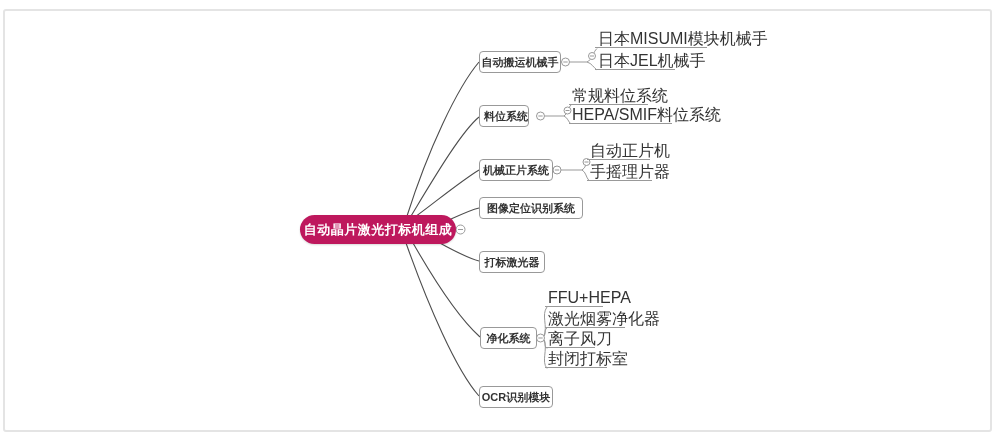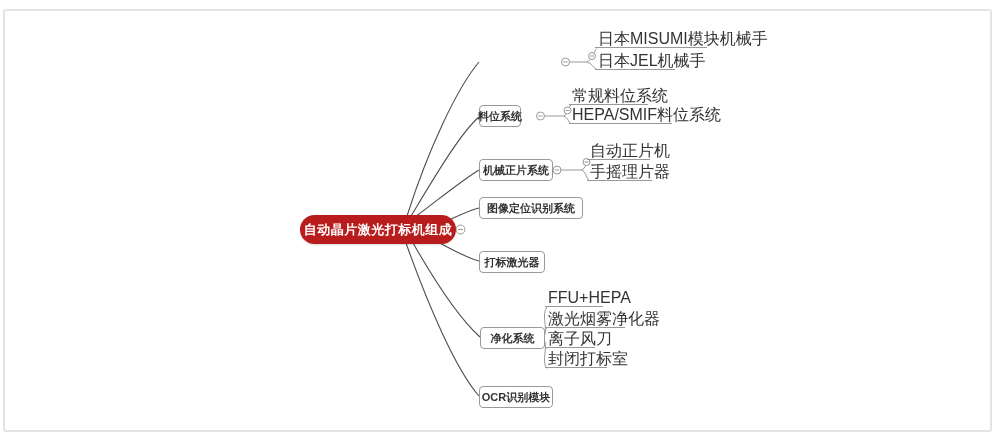--- a/index.html
+++ b/index.html
@@ -96,37 +96,40 @@
         <circle cx="586.5" cy="162" r="3.5" fill="#fff" stroke="#999"></circle>
         <line x1="584.5" y1="162" x2="588.5" y2="162" stroke="#999"></line>
       </g>
       <g>
         <circle cx="540.5" cy="338" r="4" fill="#fff" stroke="#999"></circle>
         <line x1="538.3" y1="338" x2="542.7" y2="338" stroke="#999"></line>
       </g>
     </g>
   </svg>
 
-  <div class="node root-pill" style="left:300px; top:215px; background:#b91c1c;">
+  <div class="node root-pill" style="left:300px; top:215px; background:#be185d;">
     <span>自动晶片激光打标机组成</span>
   </div>
 
-  <div class="node branch-box" style="left:479px; top:105px; width:42px;">
+  <div class="node branch-box" style="left:479px; top:51px; width:82px;">
+    <span>自动搬运机械手</span>
+  </div>
+  <div class="node branch-box" style="left:479px; top:105px; width:50px;justify-content:flex-end;">
     <span>料位系统</span>
   </div>
   <div class="node branch-box" style="left:479px; top:159px; width:74px;">
     <span>机械正片系统</span>
   </div>
   <div class="node branch-box" style="left:479px; top:197px; width:104px;">
     <span>图像定位识别系统</span>
   </div>
   <div class="node branch-box" style="left:479px; top:251px; width:66px;">
     <span>打标激光器</span>
   </div>
-  <div class="node branch-box" style="left:480px; top:327px; width:65px;">
+  <div class="node branch-box" style="left:480px; top:327px; width:57px;">
     <span>净化系统</span>
   </div>
   <div class="node branch-box" style="left:479px; top:386px; width:74px;">
     <span>OCR识别模块</span>
   </div>
 
   <div class="node leaf" style="left:595px; top:31px;  width:112px;">日本MISUMI模块机械手</div>
   <div class="node leaf" style="left:595px; top:53px;  width:80px;">日本JEL机械手</div>
 
   <div class="node leaf" style="left:569px; top:88px;  width:79px;">常规料位系统</div>

